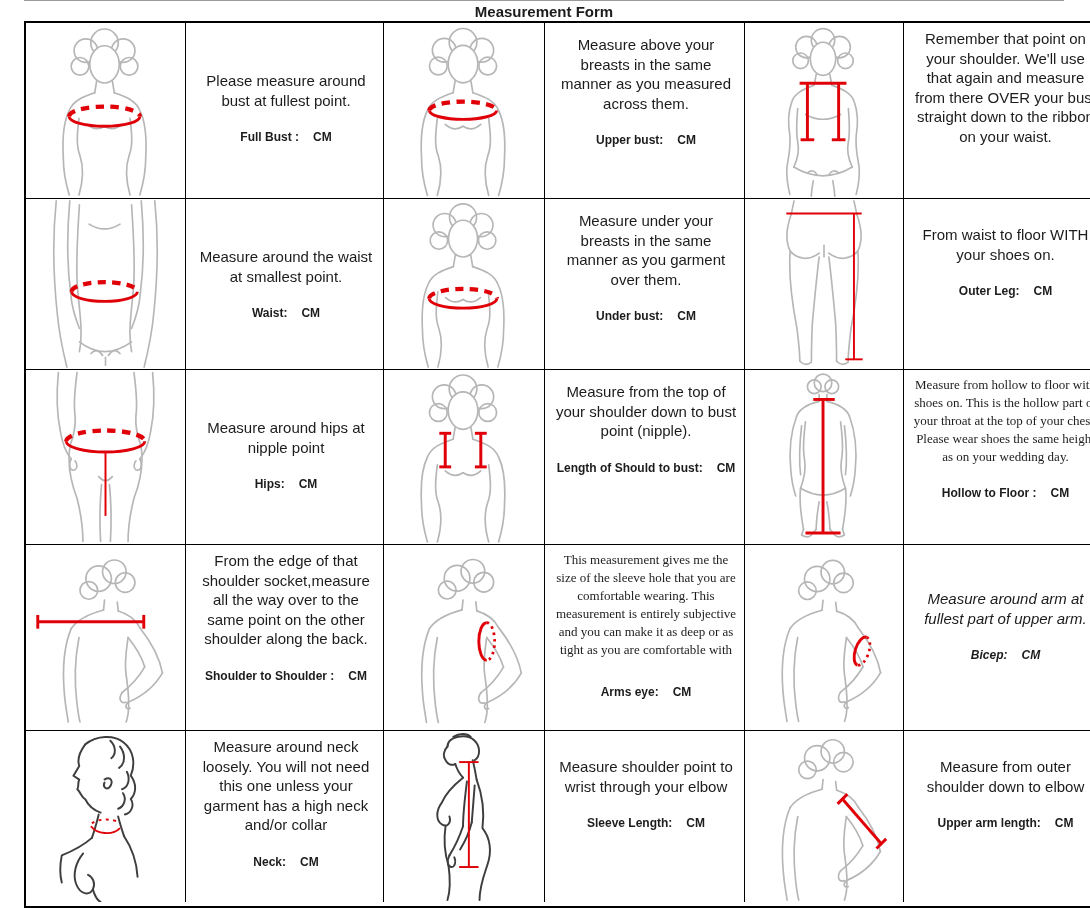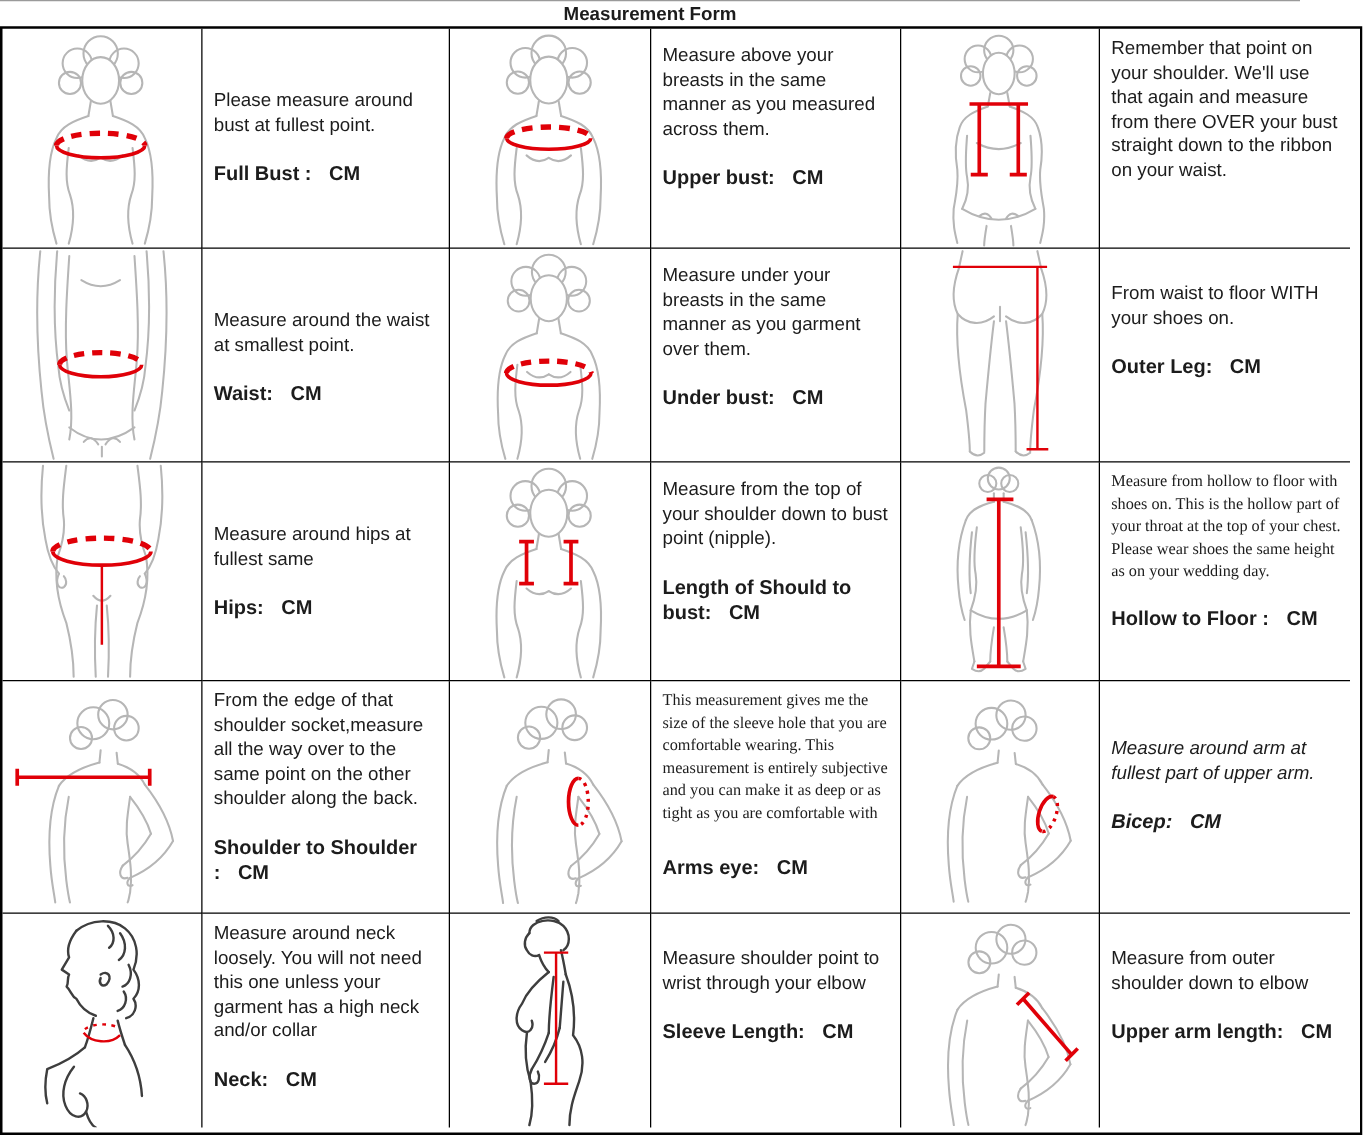--- a/index.html
+++ b/index.html
@@ -1,42 +1,42 @@
 <!DOCTYPE html>
 <html style="--mark: #e00008; --figure: #b6b6b6; --sketch: #3e3e3e; --border: #000000; --text: #1c1c1c; --bg: #ffffff;"><head>
 <meta charset="utf-8">
 <style>
   :root{
     --mark:#e00008; --figure:#b6b6b6; --sketch:#3e3e3e;
     --border:#000000; --text:#1c1c1c; --bg:#ffffff;
   }
   *{box-sizing:border-box; margin:0; padding:0;}
   body{background:var(--bg); font-family:"Liberation Sans","DejaVu Sans",sans-serif; color:var(--text); width:1090px;}
-  .sheet{width:1040px; height:908px; background:var(--bg);}
+  .sheet{width:1040px; height:908px; background:var(--bg);margin-left:24px;}
   .title-bar{
     height:21px; border-top:1px solid #9a9a9a;
     display:flex; align-items:center; justify-content:center;
     font-size:15px; font-weight:bold;
   }
   .mtable{
     width:1090px; height:887px;
     display:grid;
     grid-template-columns:160px 198px 161px 200px 159px 200px;
     grid-template-rows:176px 171px 175px 186px 171px;
     border:2px solid var(--border);
   }
-  .cell{border-right:1px solid var(--border); border-bottom:1px solid var(--border); overflow:hidden;}
+  .cell{border-right:1px solid var(--border); border-bottom:1px solid var(--border); overflow:hidden;text-align:center;}
   .cell:nth-child(6n){border-right:none;}
   .cell:nth-child(n+25){border-bottom:none;}
   .img-cell{display:flex; align-items:center; justify-content:center;}
   .img-cell svg{width:100%; height:100%;}
   .txt-cell{padding:6px 6px 4px 9px;}
   .desc{font-size:15px; line-height:1.3;}
   .desc.small{font-size:13px; line-height:1.38;font-family:Liberation Serif, serif;}
-  .m-label{font-size:16px; font-weight:bold; margin-top:20px; line-height:1.25;}
+  .m-label{font-size:12px; font-weight:bold; margin-top:20px; line-height:1.25;}
   .m-label .unit{margin-left:14px;}
   .m-label.tight{margin-top:2px;}
   .m-label.xgap{margin-top:26px;}
   .pt-xs{padding-top:6px;} .pt-s{padding-top:12px;} .pt-m{padding-top:26px;} .pt-l{padding-top:48px;} .pt-xl{padding-top:44px;font-style:italic;}
   
   .g{stroke:var(--figure); fill:none; stroke-width:1.7; stroke-linecap:round; stroke-linejoin:round;}
   .gf{stroke:var(--figure); fill:#fff; stroke-width:1.7;}
   .sk{stroke:var(--sketch); fill:none; stroke-width:2; stroke-linecap:round; stroke-linejoin:round;}
   .r{stroke:var(--mark); fill:none; stroke-width:3;}
   .rt{stroke:var(--mark); fill:none; stroke-width:2;}
@@ -230,21 +230,21 @@
           <path class="g" d="M85,116 C87,136 87,156 86,174"></path>
         <path class="g" d="M74,108 Q81,116 88,108"></path>
         <g>
           <path class="rd" d="M41,72 A40,11 0 0 1 121,72"></path>
           <path class="r" d="M41,72 A40,11 0 0 0 121,72"></path>
           <path class="rt" d="M81,84 L81,148"></path>
         </g>
       </svg>
     </div>
     <div class="cell txt-cell pt-l">
-      <p class="desc">Measure around hips at fullest same</p>
+      <p class="desc">Measure around hips at nipple point</p>
       <p class="m-label"><span>Hips:</span><span class="unit">CM</span></p>
     </div>
 
     <div class="cell img-cell">
       <svg viewBox="0 0 162 176">
         <use href="#fig-front"></use>
         <g>
           <path class="r" d="M62,64 L62,98"></path>
             <path class="r" d="M56,64 L68,64"></path>
             <path class="r" d="M56,98 L68,98"></path>

